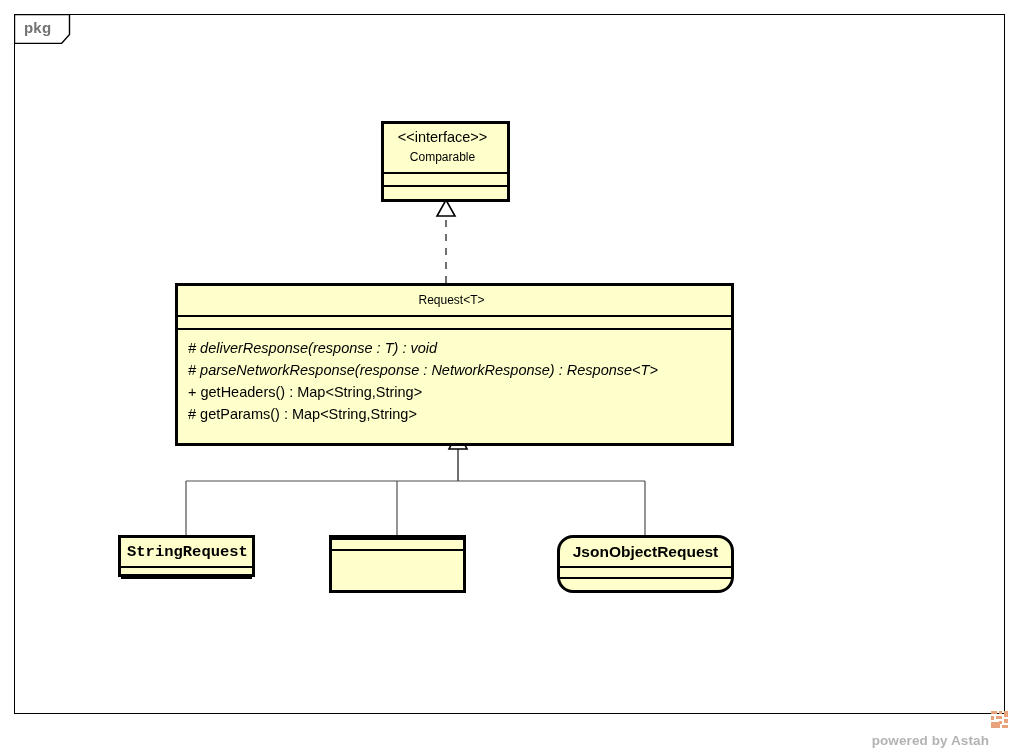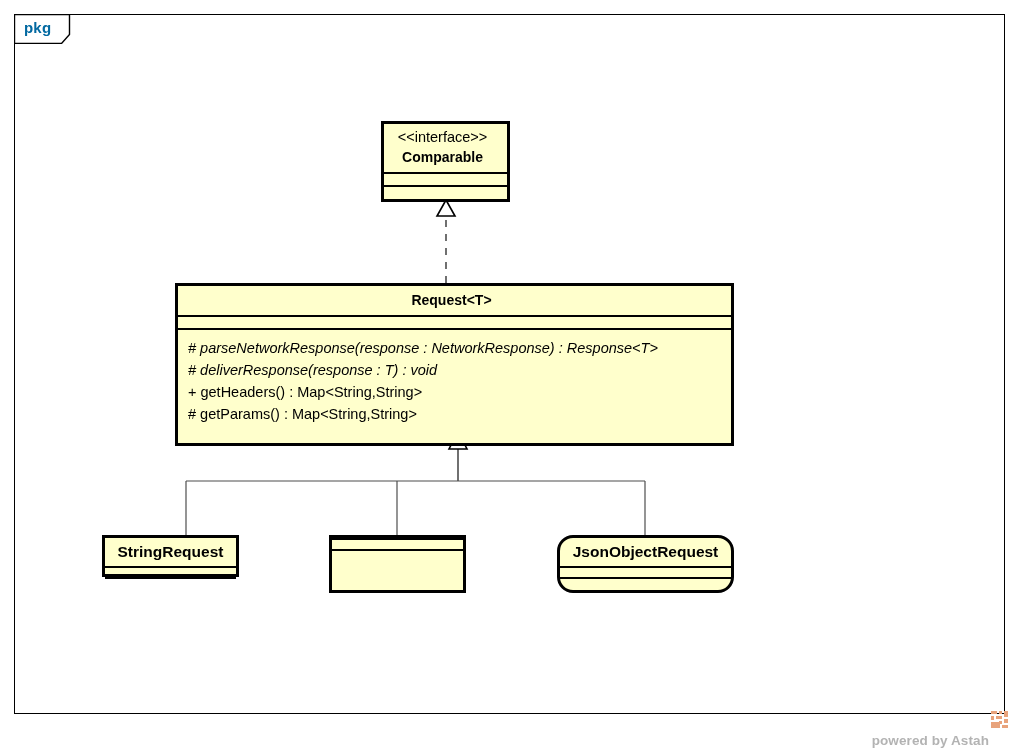--- a/index.html
+++ b/index.html
@@ -32,21 +32,21 @@
     top: 14px;
     width: 70px;
     height: 30px;
   }
   #package-label {
     position: absolute;
     left: 24px;
     top: 19px;
     font-size: 15px;
     font-weight: bold;
-    color: #0369a1;
+    color: #737373;
     letter-spacing: .2px;
   }
 
   
   .uml-box {
     position: absolute;
     background: #ffffcc;
     border: 3px solid #000000;
     box-sizing: border-box;
     z-index: 5;
@@ -55,22 +55,22 @@
     text-align: center;
     color: #000;
     padding: 4px 12px 5px 6px;
   }
   .uml-stereotype {
     font-size: 14.5px;
     font-weight: normal;
     line-height: 19px;
   }
   .uml-name {
-    font-size: 14px;
-    font-weight: bold;
+    font-size: 12px;
+    font-weight: normal;
     line-height: 20px;
   }
   .uml-sep {
     height: 0;
     border-top: 2px solid #000000;
   }
   .uml-compartment-empty {
     height: 11px;
   }
   .uml-compartment-methods {
@@ -93,24 +93,25 @@
     width: 129px;
     height: 81px;
   }
   #box-request {
     left: 175px;
     top: 283px;
     width: 559px;
     height: 163px;
   }
   #box-stringrequest {
-    left: 102px;
+    left: 118px;
     top: 535px;
     width: 137px;
     height: 42px;
+    font-family: Liberation Mono, monospace;
   }
   #box-imagerequest {
     left: 329px;
     top: 535px;
     width: 137px;
     height: 58px;
   }
   #box-jsonobjectrequest {
     left: 557px;
     top: 535px;
@@ -207,22 +208,22 @@
 </div>
 
 <div class="uml-box" id="box-request">
   <div class="uml-header">
     <div class="uml-name">Request&lt;T&gt;</div>
   </div>
   <div class="uml-sep"></div>
   <div class="uml-compartment-empty"></div>
   <div class="uml-sep"></div>
   <div class="uml-compartment-methods">
+    <div class="uml-method abstract"># deliverResponse(response : T) : void</div>
     <div class="uml-method abstract"># parseNetworkResponse(response : NetworkResponse) : Response&lt;T&gt;</div>
-    <div class="uml-method abstract"># deliverResponse(response : T) : void</div>
     <div class="uml-method">+ getHeaders() : Map&lt;String,String&gt;</div>
     <div class="uml-method"># getParams() : Map&lt;String,String&gt;</div>
   </div>
 </div>
 
 <div class="uml-box" id="box-stringrequest">
   <div class="uml-header sub-name">StringRequest</div>
   <div class="uml-sep"></div>
   <div class="sub-empty"></div>
   <div class="uml-sep"></div>

